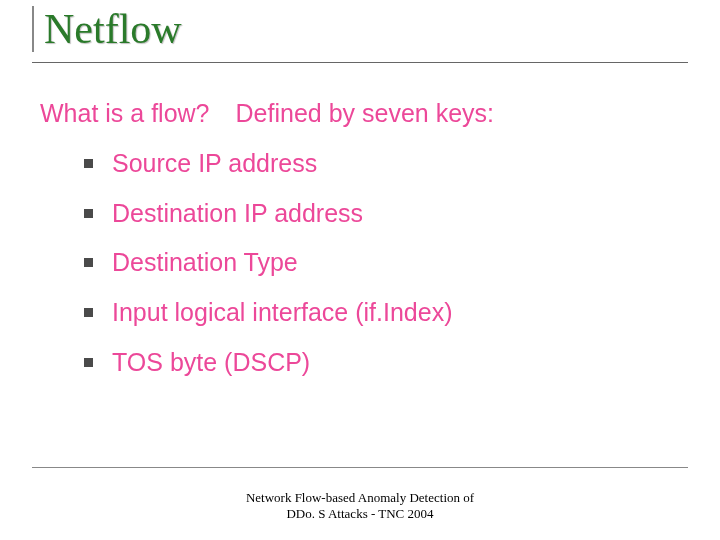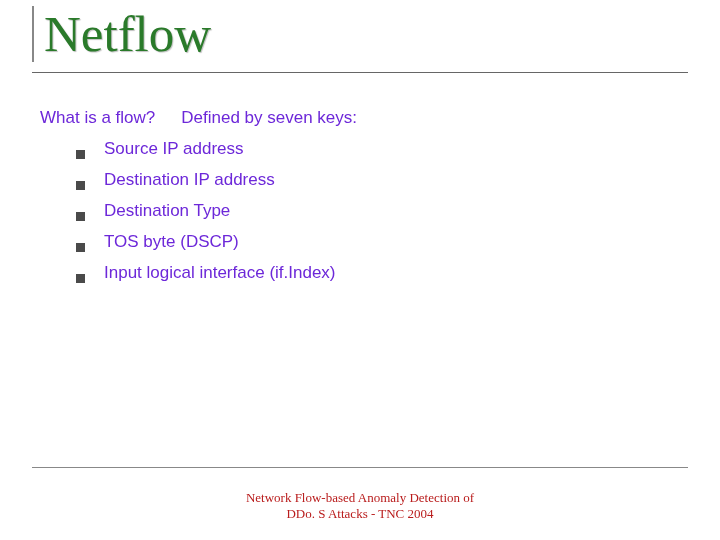--- a/index.html
+++ b/index.html
@@ -16,50 +16,50 @@
       padding: 0 32px;
       position: relative;
     }
     .title-area {
       padding-top: 6px;
       border-bottom: 1px solid #666;
       padding-bottom: 10px;
     }
     .title {
       font-family: "Times New Roman", Times, serif;
-      font-size: 51px;
+      font-size: 42px;
       font-weight: normal;
       color: #2a7a2a;
       text-shadow: 1px 1px 1px rgba(0,0,0,0.25);
       border-left: 2px solid #888;
       padding-left: 10px;
       line-height: 1.1;
     }
     .content {
       padding-top: 34px;
       padding-left: 8px;
-      color: #6d28d9;
-      font-size: 17px;
+      color: #ec4899;
+      font-size: 25px;
       line-height: 1.35;
     }
     .intro {
       margin-bottom: 2px;
     }
     .intro .gap {
       display: inline-block;
       width: 26px;
     }
     ul.keys {
       list-style: none;
       padding-left: 28px;
     }
     ul.keys li {
       position: relative;
       padding-left: 28px;
-      margin: 8px;
+      margin: 16px;
     }
     ul.keys li::before {
       content: "";
       position: absolute;
       left: 0;
       top: 12px;
       width: 9px;
       height: 9px;
       background: #4a4a4a;
     }
@@ -71,42 +71,42 @@
       border-top: 1px solid #888;
     }
     .footer {
       position: absolute;
       left: 0;
       right: 0;
       bottom: 18px;
       text-align: center;
       font-family: "Times New Roman", Times, serif;
       font-size: 13px;
-      color: #b91c1c;
+      color: #000000;
       line-height: 1.25;
     }
   </style>
 </head>
 <body>
 
 <div class="slide">
   <div class="title-area">
     <h1 class="title">Netflow</h1>
   </div>
 
   <div class="content">
     <div class="intro">
       <span>What is a flow?</span><span class="gap"></span><span>Defined by seven keys:</span>
     </div>
     <ul class="keys">
       <li>Source IP address</li>
       <li>Destination IP address</li>
       <li>Destination Type</li>
+      <li>Input logical interface (if.Index)</li>
       <li>TOS byte (DSCP)</li>
-      <li>Input logical interface (if.Index)</li>
     </ul>
   </div>
 
   <div class="footer-rule"></div>
 
   <div class="footer">
     <div>Network Flow-based Anomaly Detection of</div>
     <div>DDo. S Attacks - TNC 2004</div>
   </div>
 </div>

